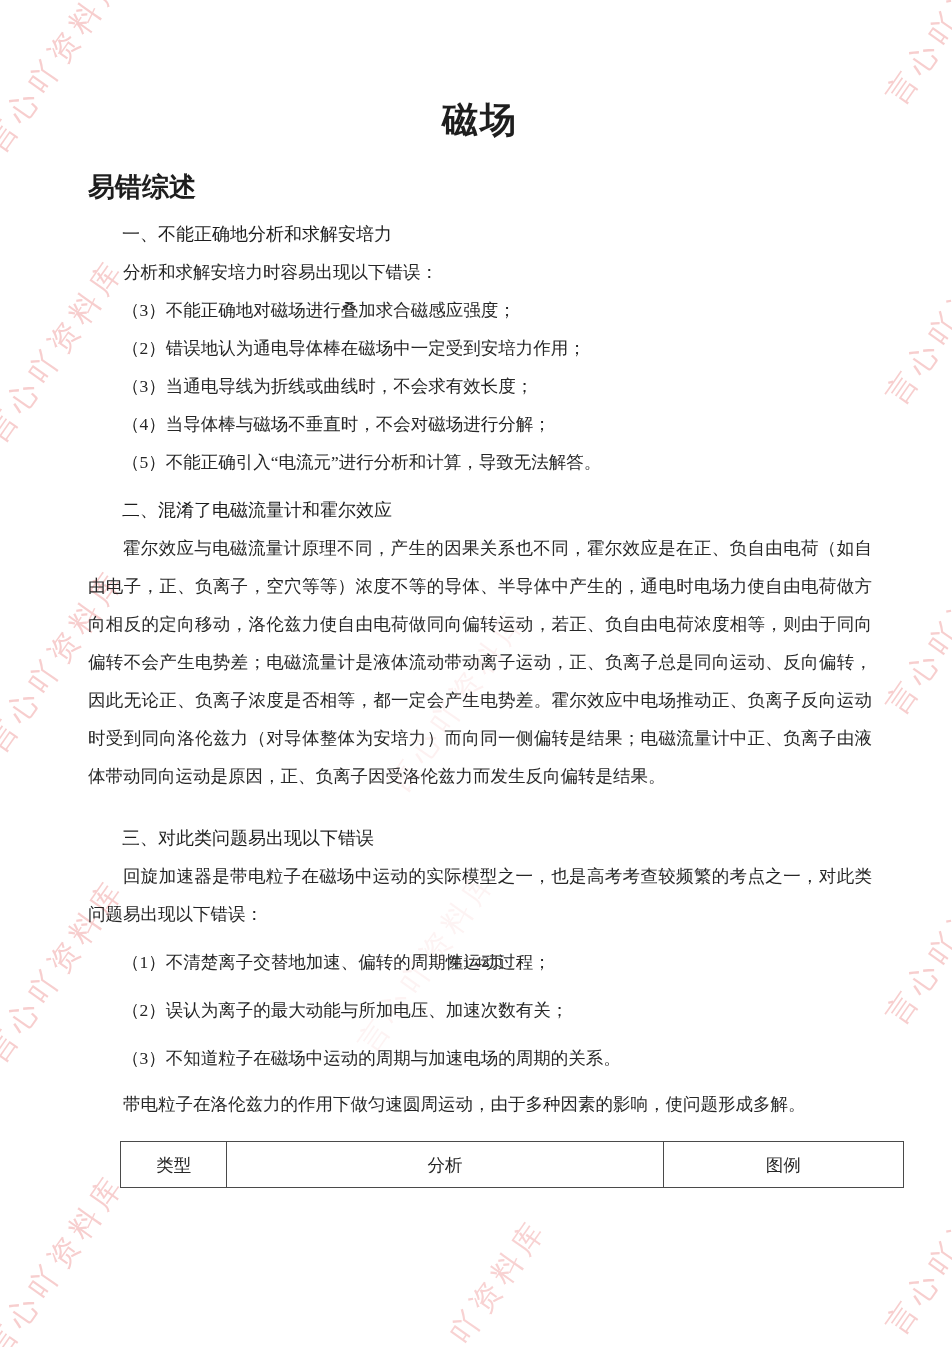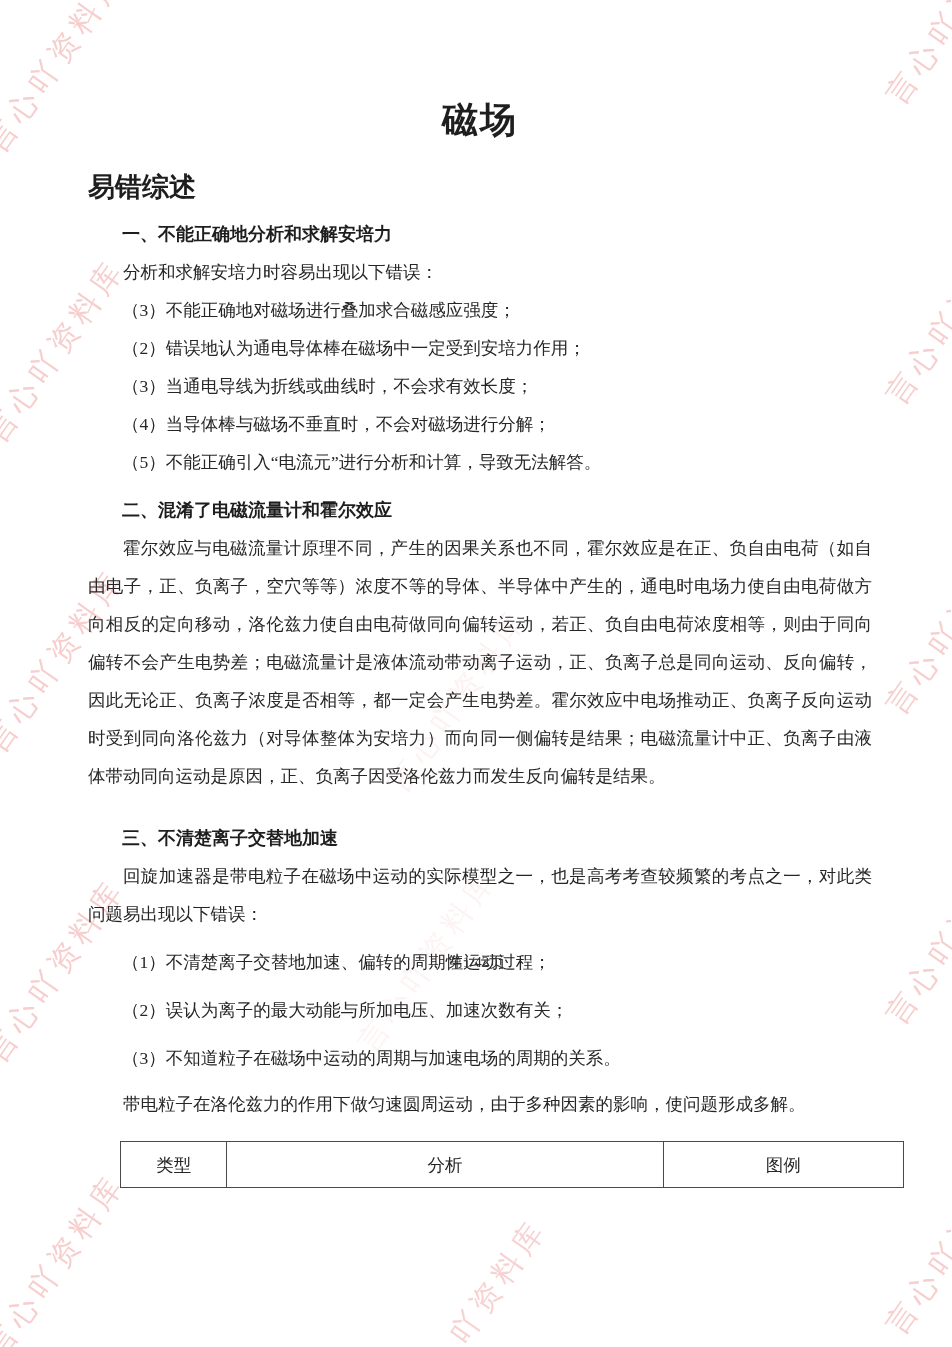--- a/index.html
+++ b/index.html
@@ -60,21 +60,21 @@
   .overview-heading {
     font-family: "Liberation Sans", "DejaVu Sans", sans-serif;
     font-size: 27px;
     font-weight: bold;
     color: #1e1e1e;
     margin: 0 0 6px 0;
   }
   .section-heading {
     font-family: "Liberation Sans", "DejaVu Sans", sans-serif;
     font-size: 18px;
-    font-weight: bold;
+    font-weight: normal;
     line-height: 38px;
     padding-left: 34px;
     margin-top: 10px;
     color: #1e1e1e;
   }
   .para {
     font-size: 17.5px;
     line-height: 38px;
     text-align: justify;
     color: #262626;
@@ -151,21 +151,21 @@
     <div class="list-item">（2）错误地认为通电导体棒在磁场中一定受到安培力作用；</div>
     <div class="list-item">（3）当通电导线为折线或曲线时，不会求有效长度；</div>
     <div class="list-item">（4）当导体棒与磁场不垂直时，不会对磁场进行分解；</div>
     <div class="list-item">（5）不能正确引入“电流元”进行分析和计算，导致无法解答。</div>
 
     <div class="section-heading">二、混淆了电磁流量计和霍尔效应</div>
     <p class="para indent">霍尔效应与电磁流量计原理不同，产生的因果关系也不同，霍尔效应是在正、负自由电荷（如自由电子，正、负离子，空穴等等）浓度不等的导体、半导体中产生的，通电时电场力使自由电荷做方向相反的定向移动，洛伦兹力使自由电荷做同向偏转运动，若正、负自由电荷浓度相等，则由于同向偏转不会产生电势差；电磁流量计是液体流动带动离子运动，正、负离子总是同向运动、反向偏转，因此无论正、负离子浓度是否相等，都一定会产生电势差。霍尔效应中电场推动正、负离子反向运动时受到同向洛伦兹力（对导体整体为安培力）而向同一侧偏转是结果；电磁流量计中正、负离子由液体带动同向运动是原因，正、负离子因受洛伦兹力而发生反向偏转是结果。</p>
 
     <div class="gap-md"></div>
 
-    <div class="section-heading">三、不清楚离子交替地加速</div>
+    <div class="section-heading">三、对此类问题易出现以下错误</div>
     <p class="para indent">回旋加速器是带电粒子在磁场中运动的实际模型之一，也是高考考查较频繁的考点之一，对此类问题易出现以下错误：</p>
     <div class="list-item spaced">（1）不清楚离子交替地加速、偏转的周期性运动过程；</div>
     <div class="list-item spaced">（2）误认为离子的最大动能与所加电压、加速次数有关；</div>
     <div class="list-item spaced">（3）不知道粒子在磁场中运动的周期与加速电场的周期的关系。</div>
 
     <div class="gap-sm"></div>
 
     <p class="para indent">带电粒子在洛伦兹力的作用下做匀速圆周运动，由于多种因素的影响，使问题形成多解。</p>
 
     <table class="solutions">

